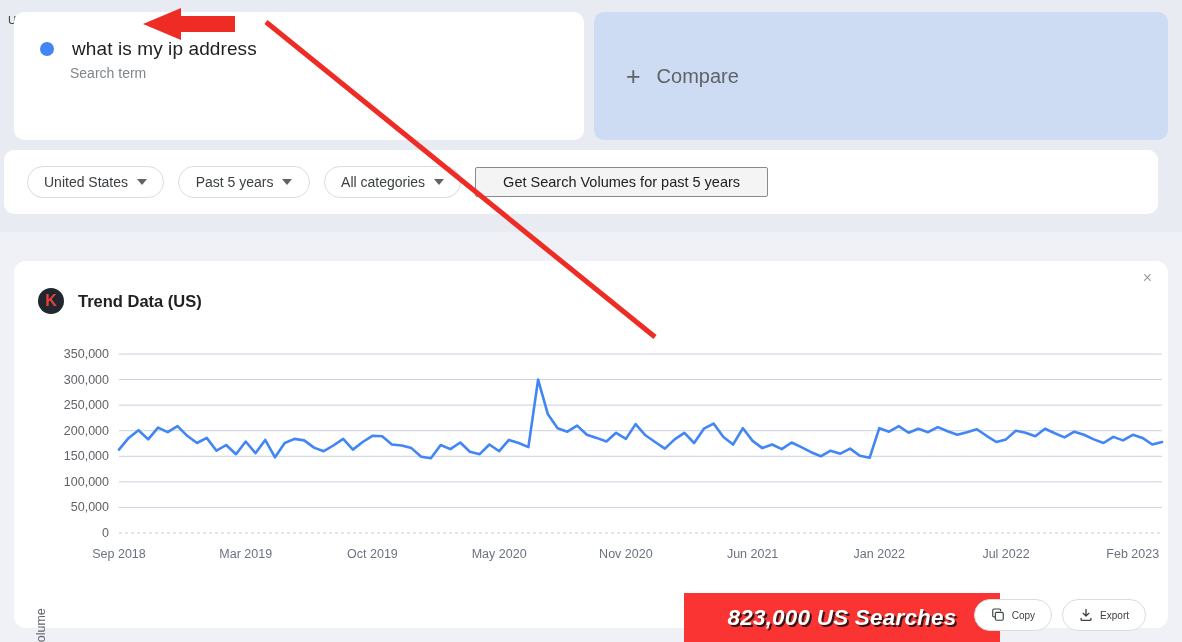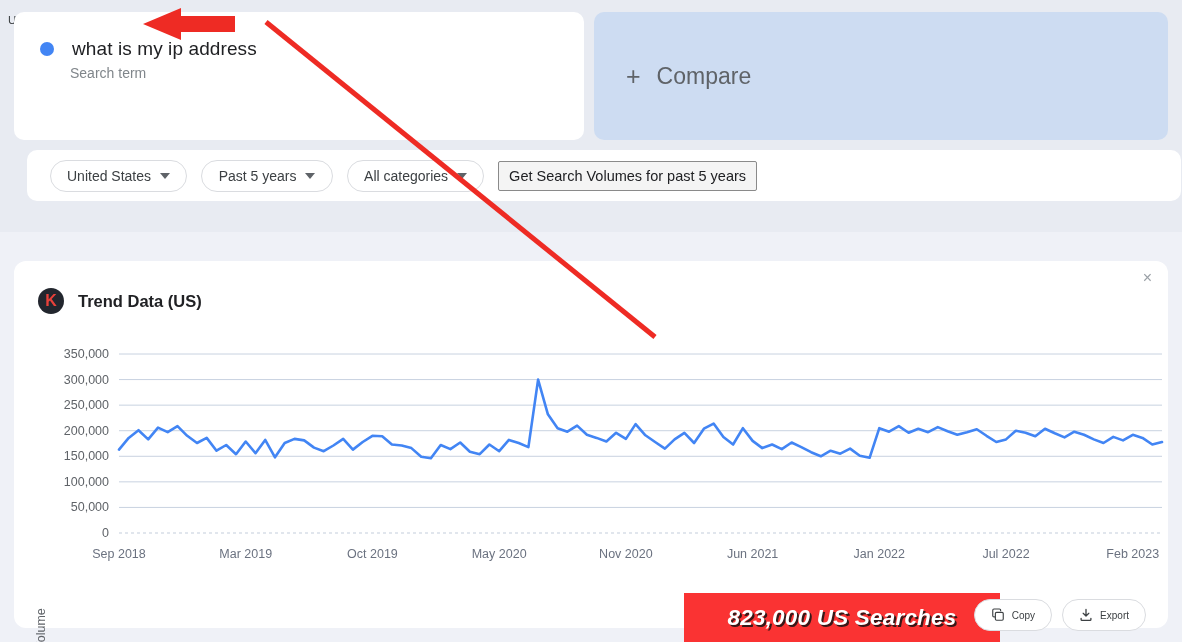--- a/index.html
+++ b/index.html
@@ -21,37 +21,37 @@
   .term-line { display:flex; align-items:center; gap:18px; }
   .term-dot { width:14px; height:14px; border-radius:50%; background:#4285f4; flex:none; }
   .term-name { font-size:19px; color:#202124; letter-spacing:.1px; }
   .term-sub { margin-left:30px; margin-top:5px; font-size:14px; color:#80868b; }
 
   #compare-card {
     flex:1; height:128px; background:#cddcf2; border-radius:10px;
     display:flex; align-items:center; padding-left:32px; gap:16px;
   }
   .plus-ico { font-size:25px; color:#5f6368; line-height:1; font-weight:300; }
-  .compare-label { font-size:23px; color:#5f6368; }
+  .compare-label { font-size:20px; color:#5f6368; }
 
   
   #filter-bar {
-    position:absolute; left:27px; top:150px; width:1154px; height:51px;
+    position:absolute; left:4px; top:150px; width:1154px; height:64px;
     background:#fff; border-radius:10px; display:flex; align-items:center;
     padding-left:23px; gap:14px;
   }
   .chip {
     height:32px; min-width:132px; border:1px solid #dadce0; border-radius:16px;
     background:#fff; display:flex; align-items:center; justify-content:center;
     gap:9px; padding:0 16px; font-size:14px; color:#3c4043;
   }
   .caret { width:0;height:0;border-left:5px solid transparent;border-right:5px solid transparent;border-top:6px solid #5f6368; }
   #volumes-btn {
     height:30px; border:1px solid #8a8a8a; border-radius:2px; background:#f4f4f4;
-    display:flex; align-items:center; padding:0 10px; font-size:14.5px; color:#202124;
+    display:flex; align-items:center; padding:0 27px; font-size:14.5px; color:#202124;
   }
 
   
   #chart-card {
     position:absolute; left:14px; top:261px; width:1154px; height:367px;
     background:#fff; border-radius:12px;
   }
   #close-btn { position:absolute; right:16px; top:9px; font-size:16px; color:#9aa0a6; cursor:pointer; line-height:1; }
   #chart-head { position:absolute; left:24px; top:27px; display:flex; align-items:center; gap:14px; }
   #logo { width:26px; height:26px; border-radius:50%; background:#22262e;

